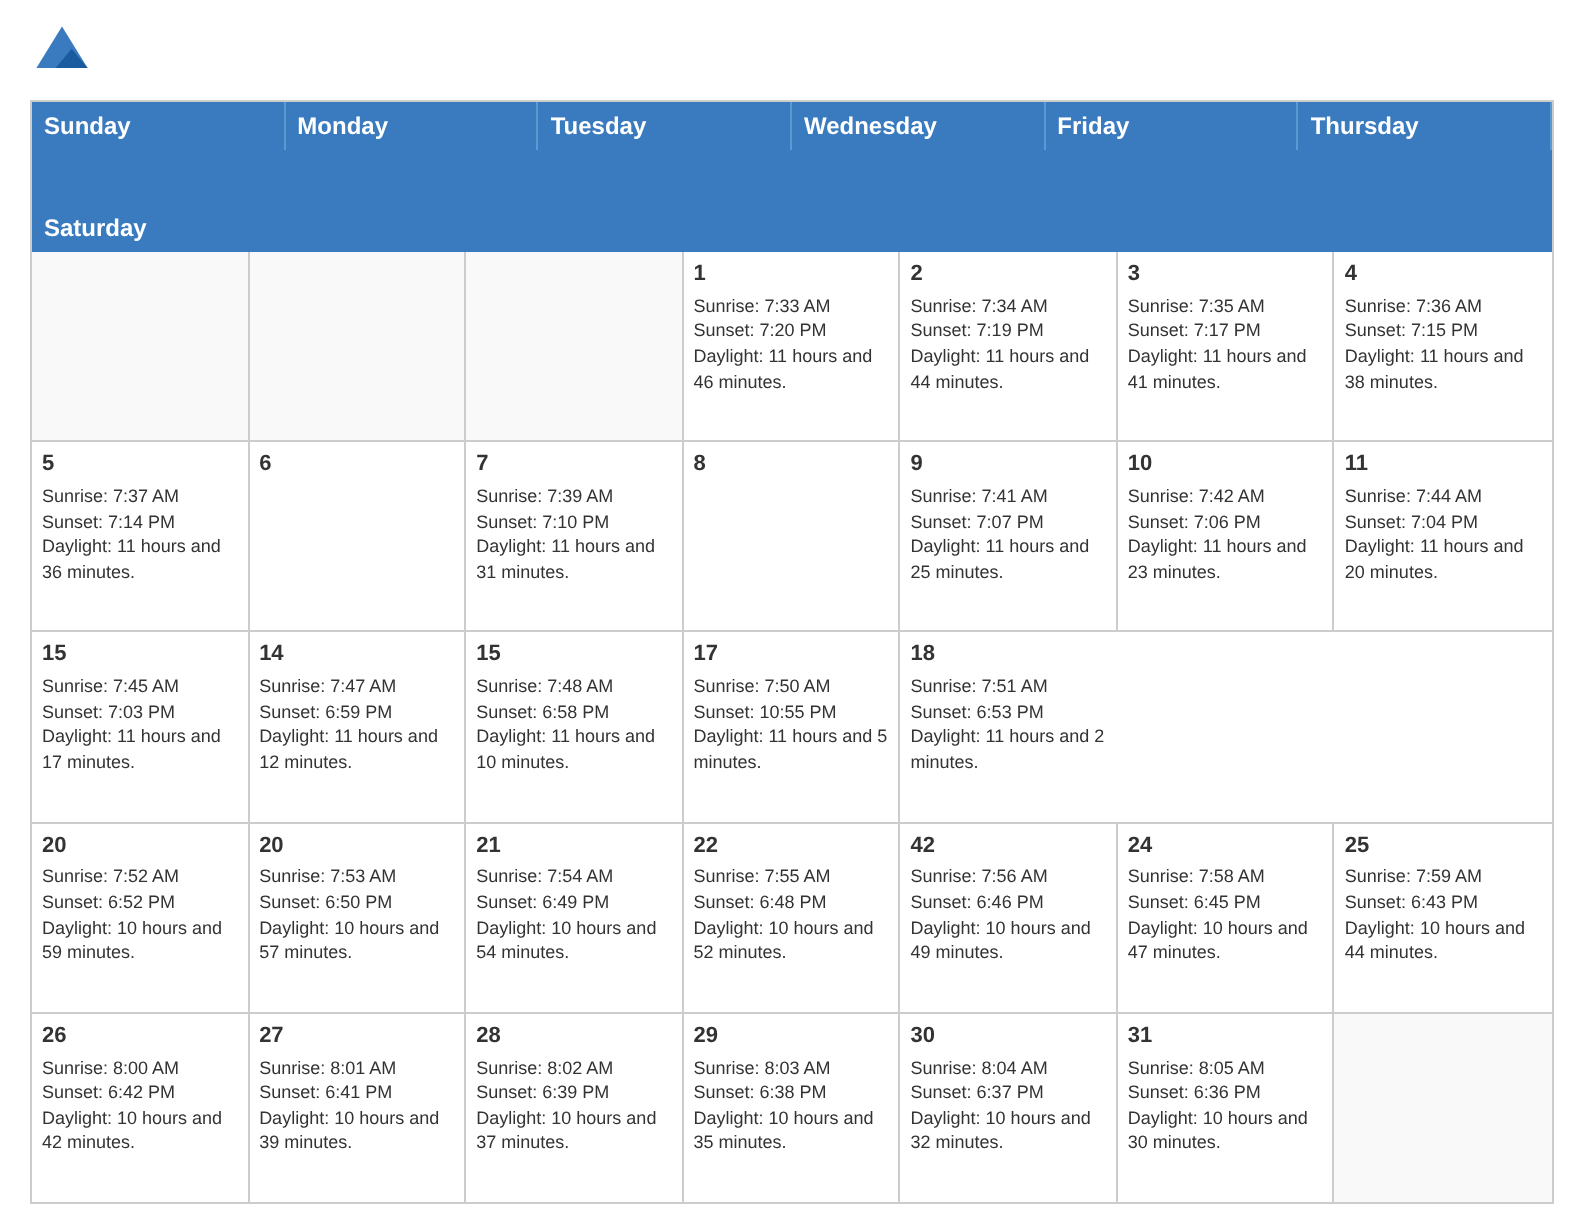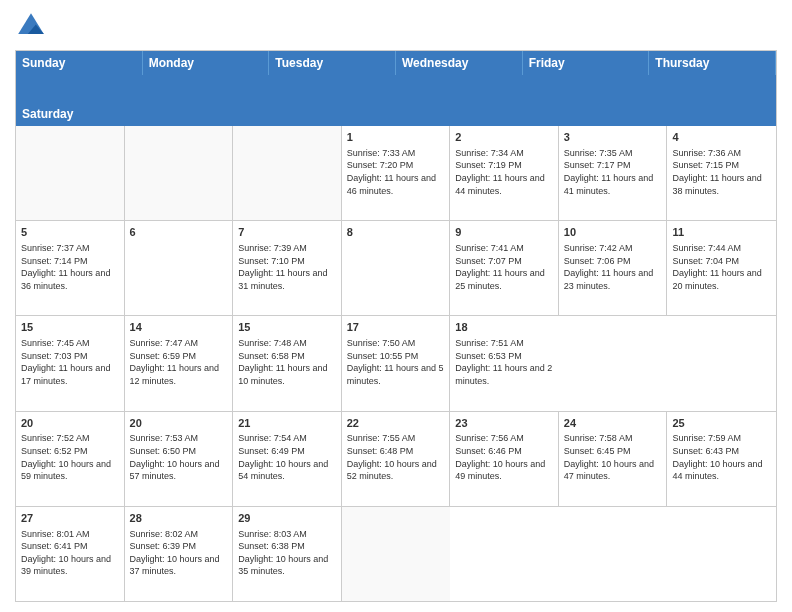--- a/index.html
+++ b/index.html
@@ -282,21 +282,21 @@
 and 54 minutes.</div>
           </div>
           <div class="cal-cell">
             <span class="day-num">22</span>
             <div class="info">Sunrise: 7:55 AM
 Sunset: 6:48 PM
 Daylight: 10 hours
 and 52 minutes.</div>
           </div>
           <div class="cal-cell">
-            <span class="day-num">23</span>
+            <span class="day-num">42</span>
             <div class="info">Sunrise: 7:56 AM
 Sunset: 6:46 PM
 Daylight: 10 hours
 and 49 minutes.</div>
           </div>
           <div class="cal-cell">
             <span class="day-num">24</span>
             <div class="info">Sunrise: 7:58 AM
 Sunset: 6:45 PM
 Daylight: 10 hours
@@ -305,37 +305,58 @@
           <div class="cal-cell">
             <span class="day-num">25</span>
             <div class="info">Sunrise: 7:59 AM
 Sunset: 6:43 PM
 Daylight: 10 hours
 and 44 minutes.</div>
           </div>
         </div>
         <div class="cal-row">
           <div class="cal-cell">
+            <span class="day-num">26</span>
+            <div class="info">Sunrise: 8:00 AM
+Sunset: 6:42 PM
+Daylight: 10 hours
+and 42 minutes.</div>
+          </div>
+          <div class="cal-cell">
             <span class="day-num">27</span>
             <div class="info">Sunrise: 8:01 AM
 Sunset: 6:41 PM
 Daylight: 10 hours
 and 39 minutes.</div>
           </div>
           <div class="cal-cell">
             <span class="day-num">28</span>
             <div class="info">Sunrise: 8:02 AM
 Sunset: 6:39 PM
 Daylight: 10 hours
 and 37 minutes.</div>
           </div>
           <div class="cal-cell">
             <span class="day-num">29</span>
             <div class="info">Sunrise: 8:03 AM
 Sunset: 6:38 PM
 Daylight: 10 hours
 and 35 minutes.</div>
+          </div>
+          <div class="cal-cell">
+            <span class="day-num">30</span>
+            <div class="info">Sunrise: 8:04 AM
+Sunset: 6:37 PM
+Daylight: 10 hours
+and 32 minutes.</div>
+          </div>
+          <div class="cal-cell">
+            <span class="day-num">31</span>
+            <div class="info">Sunrise: 8:05 AM
+Sunset: 6:36 PM
+Daylight: 10 hours
+and 30 minutes.</div>
           </div>
           <div class="cal-cell empty"></div>
         </div>
       </div>
   </div>
 </div>
 
 </body></html>

